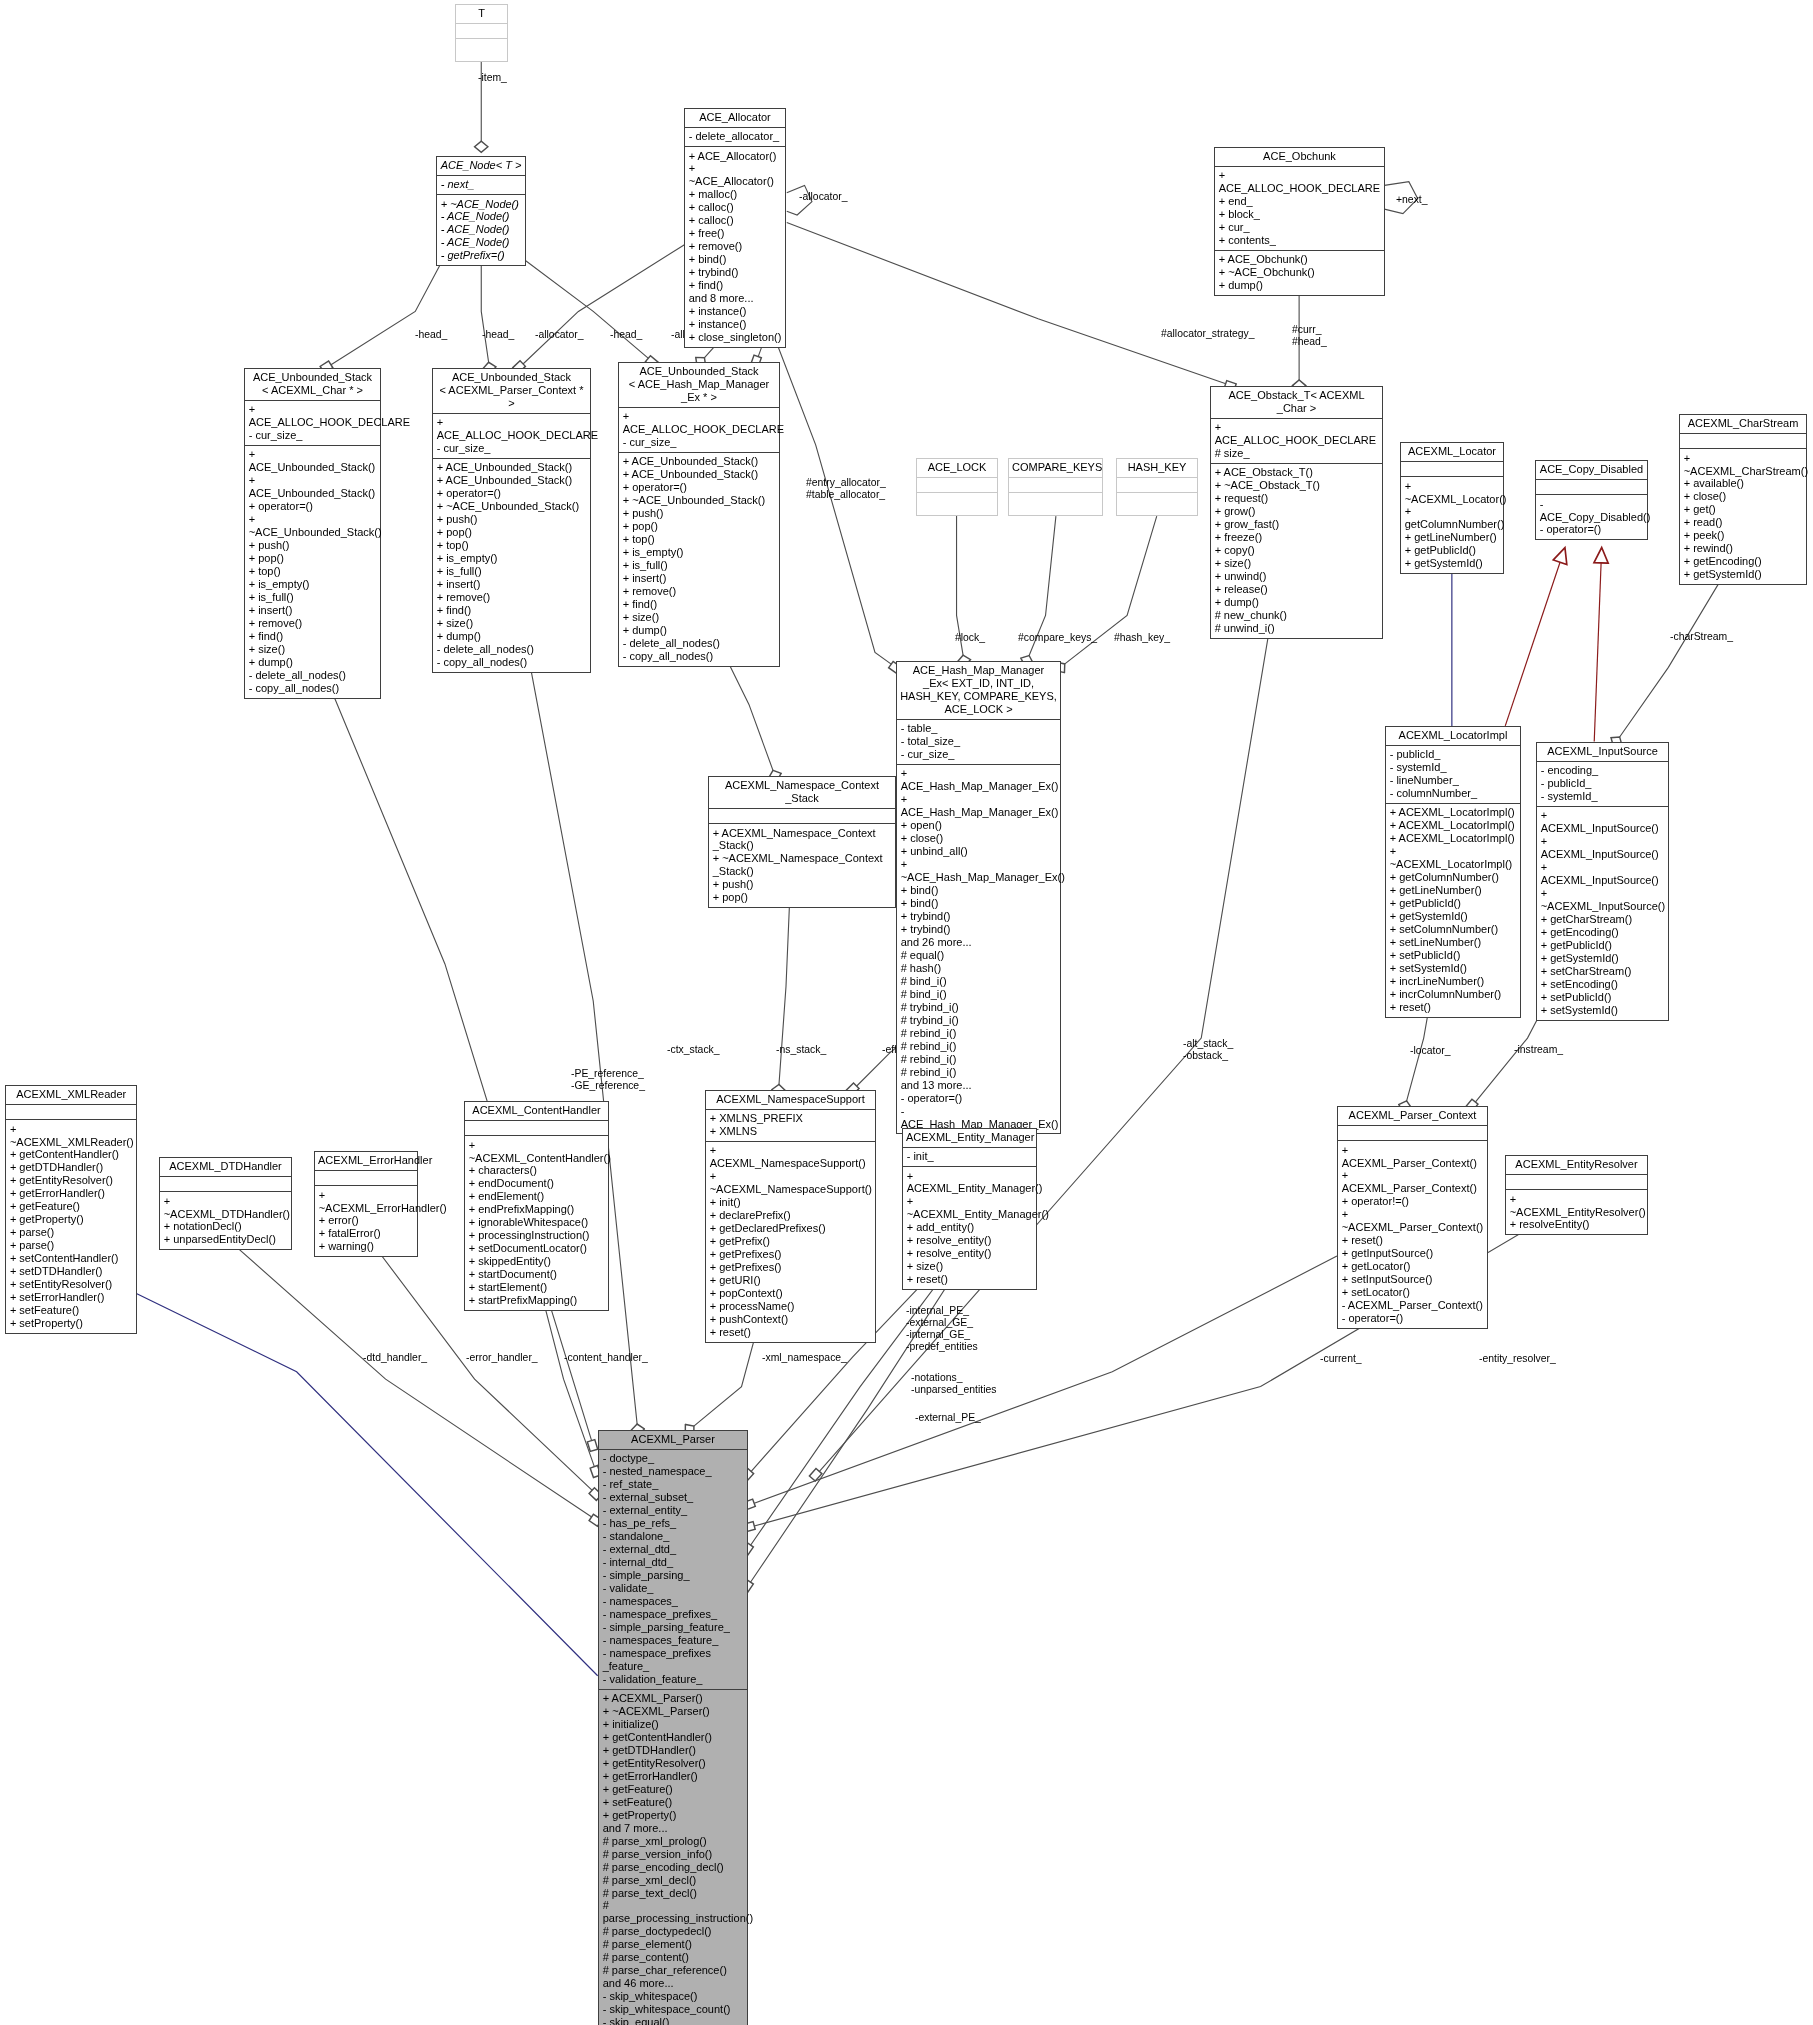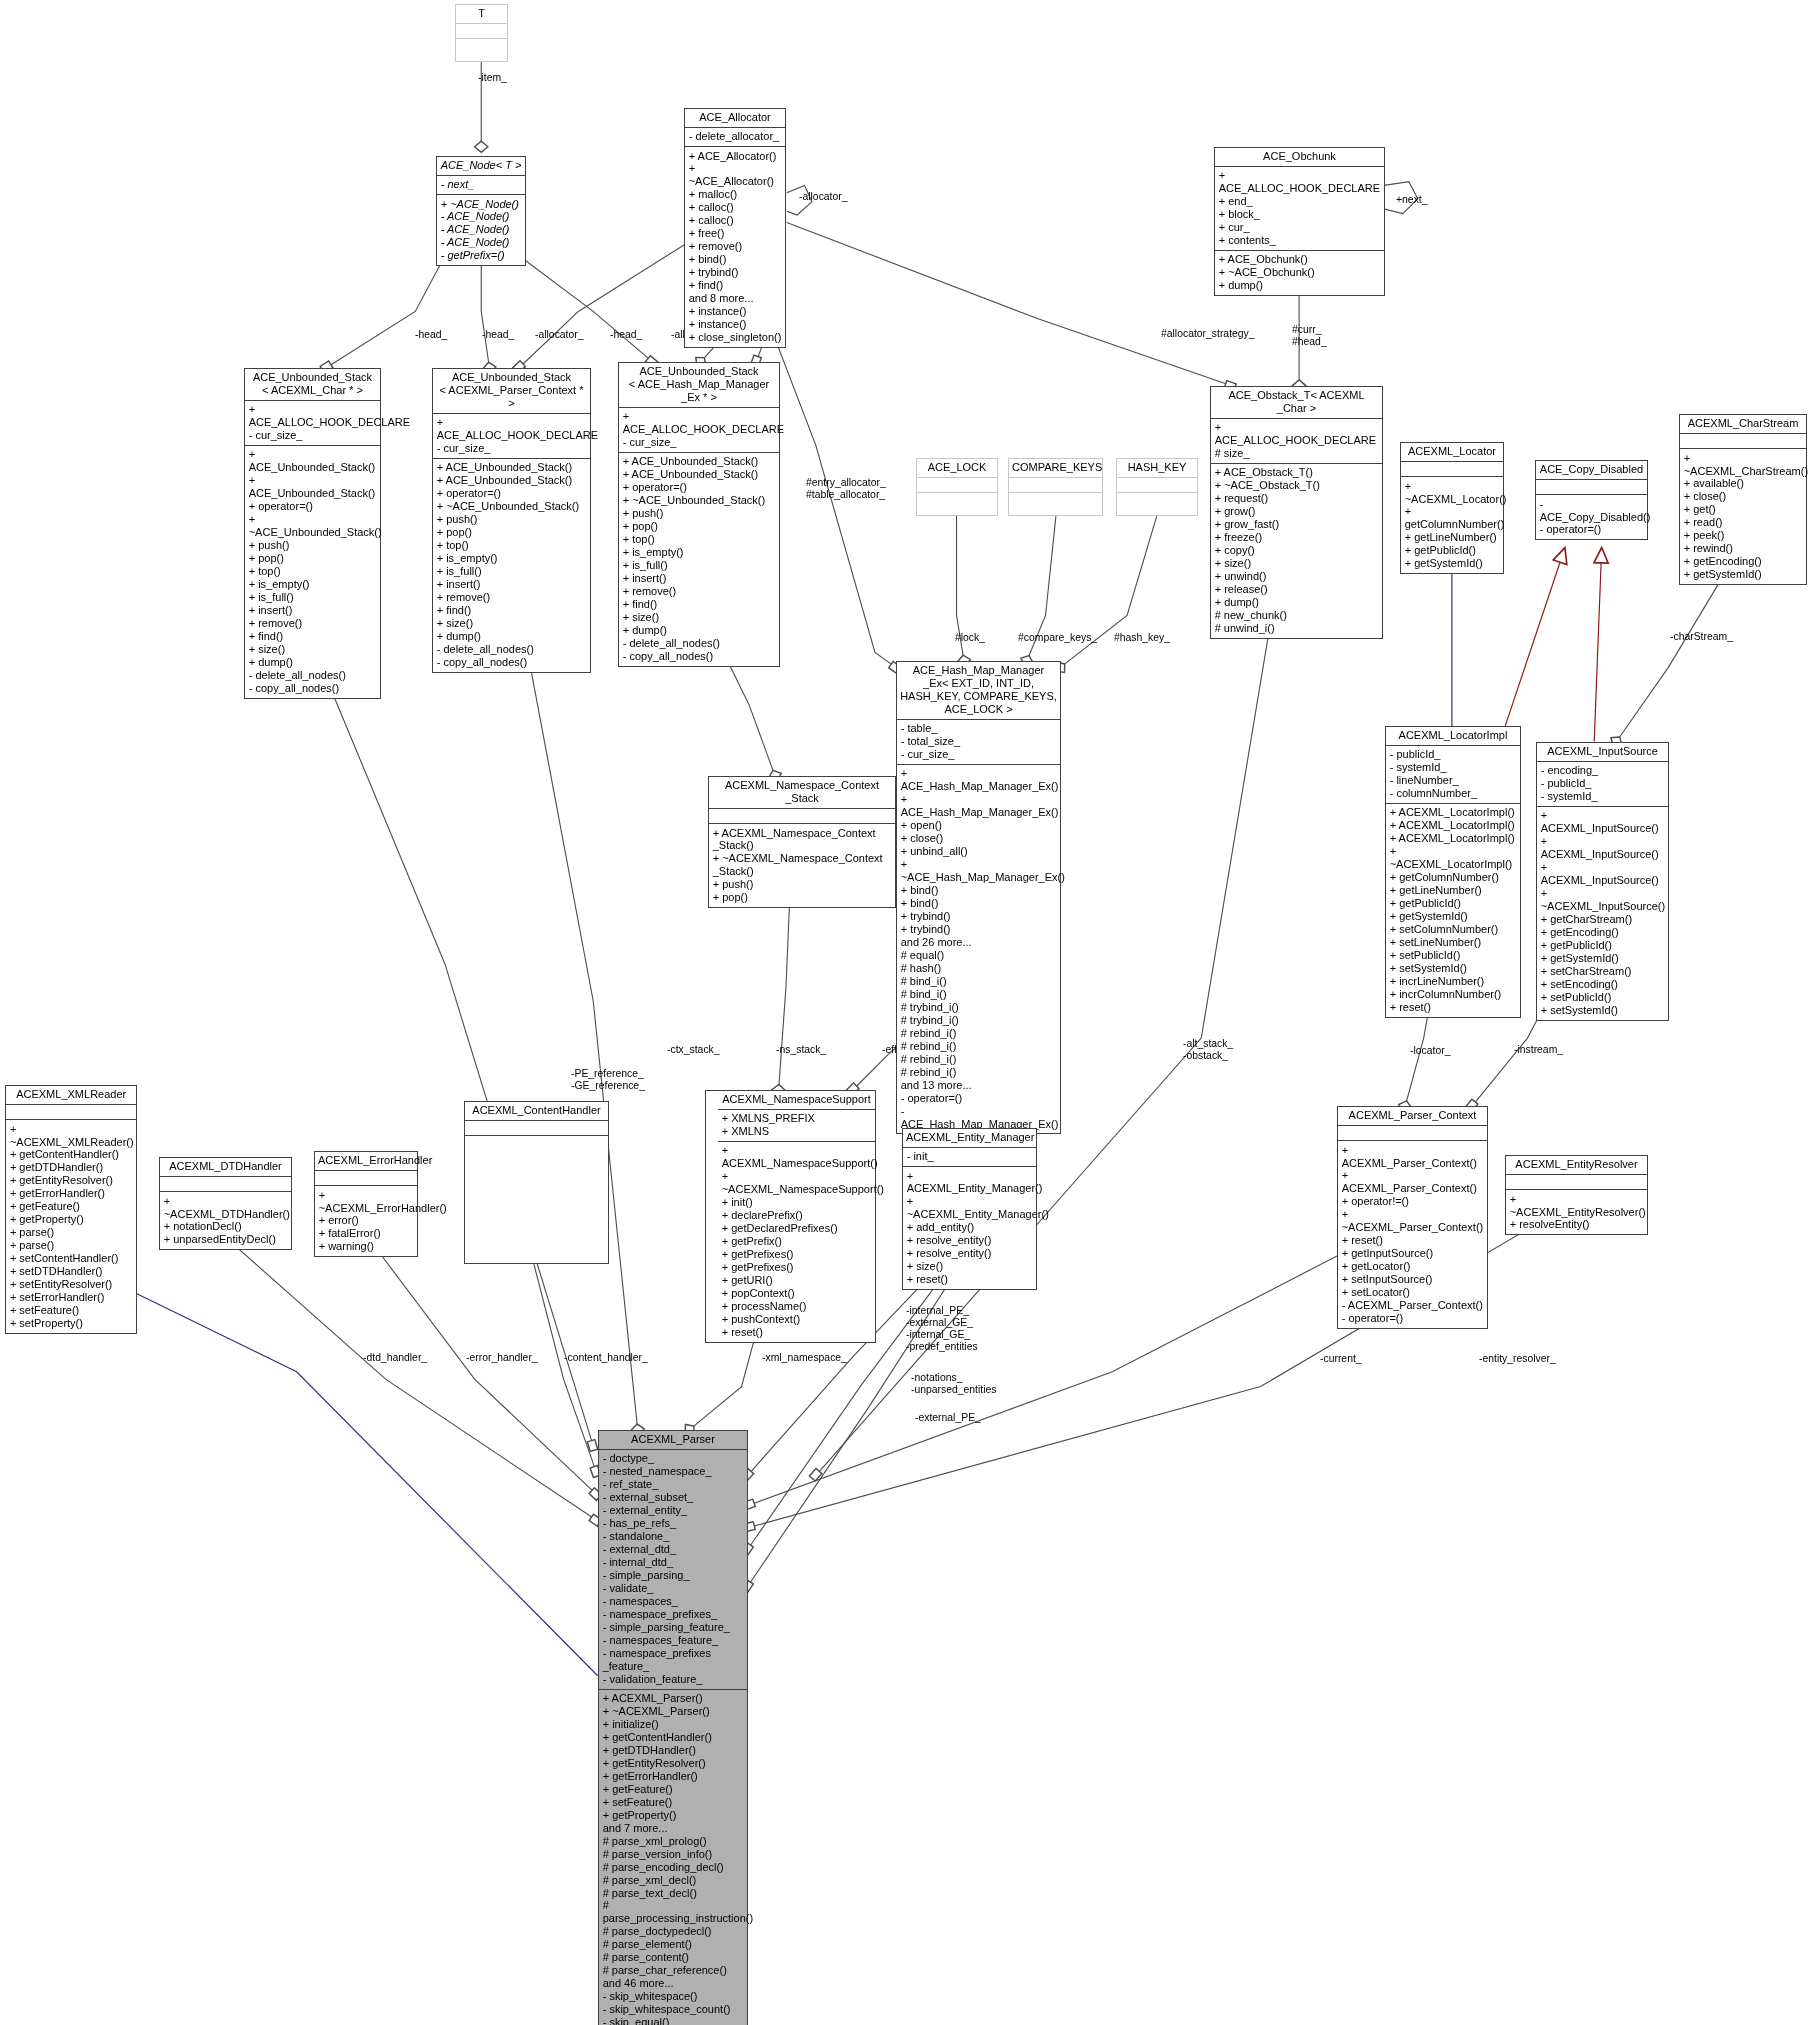--- a/index.html
+++ b/index.html
@@ -452,22 +452,34 @@
         <div class="uml-title">ACEXML_ErrorHandler</div>
         <div class="uml-attrs"></div>
         <div class="uml-ops">+ ~ACEXML_ErrorHandler()
 + error()
 + fatalError()
 + warning()</div>
       </div>
       <div class="uml-box" style="left: 464px; top: 1101px; width: 145px; min-height: 163px;">
         <div class="uml-title">ACEXML_ContentHandler</div>
         <div class="uml-attrs"></div>
-      </div>
-      <div class="uml-box" style="left: 705px; top: 1090px; width: 171px; min-height: 187px; padding-left: 12px;">
+        <div class="uml-ops">+ ~ACEXML_ContentHandler()
++ characters()
++ endDocument()
++ endElement()
++ endPrefixMapping()
++ ignorableWhitespace()
++ processingInstruction()
++ setDocumentLocator()
++ skippedEntity()
++ startDocument()
++ startElement()
++ startPrefixMapping()</div>
+      </div>
+      <div class="uml-box" style="left: 705px; top: 1090px; width: 171px; min-height: 187px;">
         <div class="uml-title">ACEXML_NamespaceSupport</div>
         <div class="uml-attrs">+ XMLNS_PREFIX
 + XMLNS</div>
         <div class="uml-ops">+ ACEXML_NamespaceSupport()
 + ~ACEXML_NamespaceSupport()
 + init()
 + declarePrefix()
 + getDeclaredPrefixes()
 + getPrefix()
 + getPrefixes()

